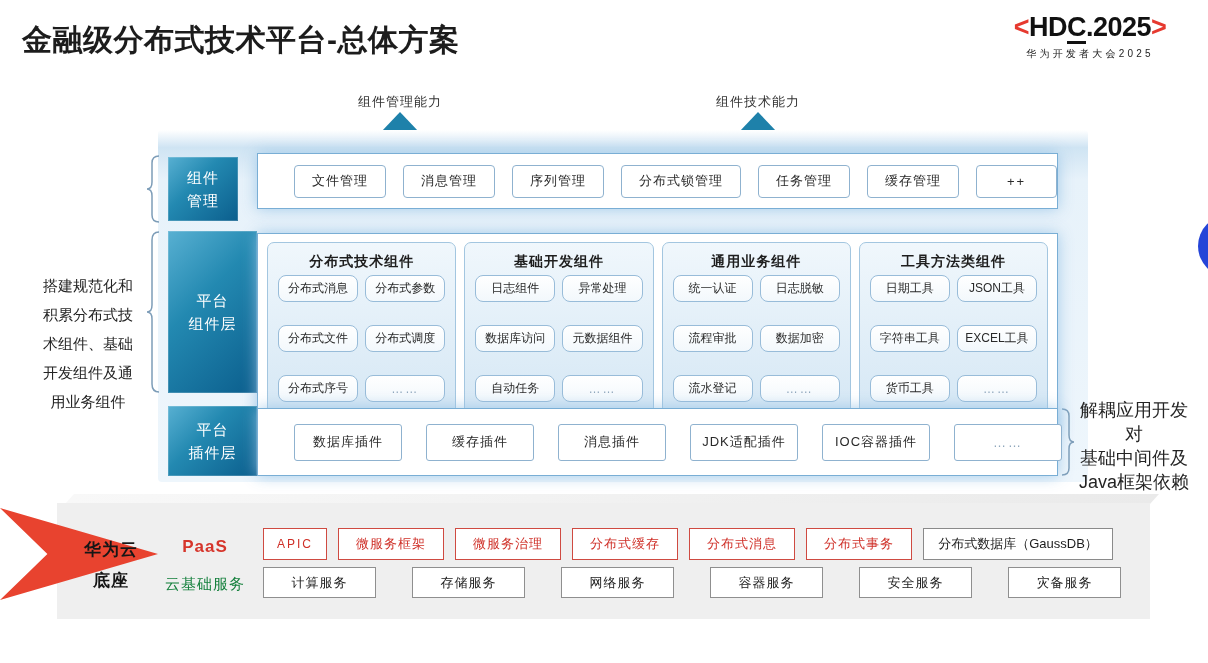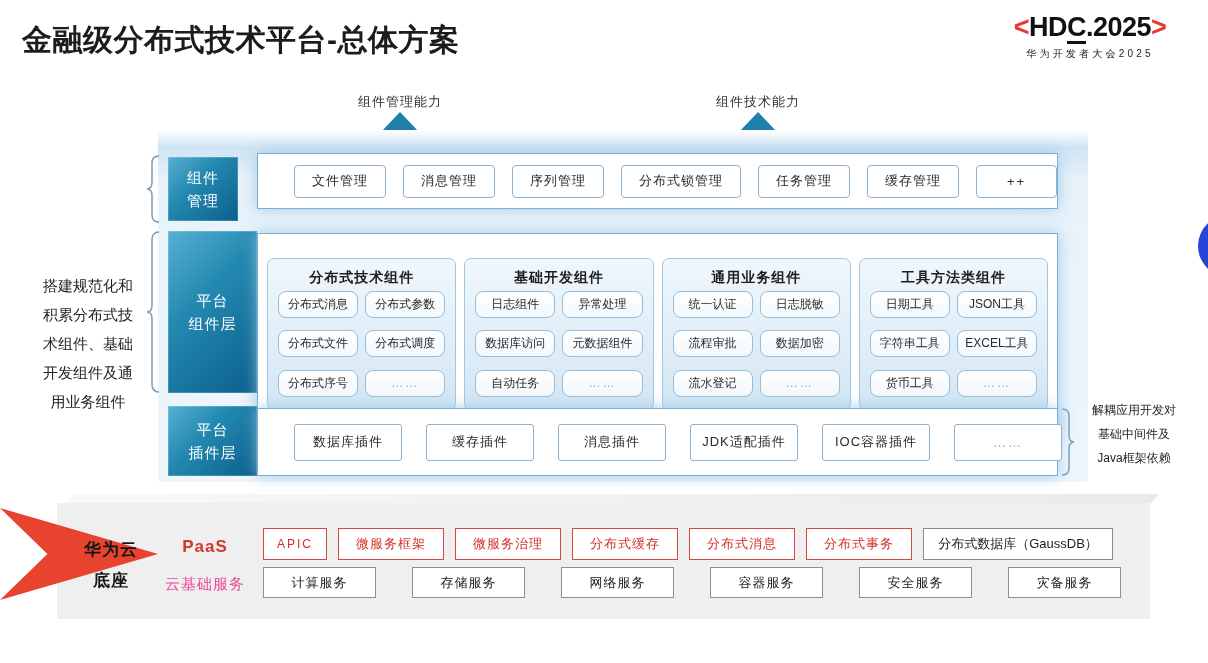--- a/index.html
+++ b/index.html
@@ -26,53 +26,53 @@
     background:linear-gradient(180deg,#ffffff 0%,#cfe4f3 5%,#e7f2fa 14%,#eef6fc 100%); }
 
   .layer-label { background:linear-gradient(135deg,#58b0d2 0%,#2389b1 40%,#0b5e8d 100%);
     color:#fff; display:flex; flex-direction:column; justify-content:center; align-items:center;
     font-size:15px; line-height:23px; letter-spacing:1px; box-shadow:inset 0 0 0 1px rgba(255,255,255,.18); }
   .layer-box { background:#fff; border:1px solid #79aed5; box-shadow:0 0 14px rgba(150,195,230,.85); }
 
   .lbl-mgmt { left:168px; top:157px; width:70px; height:64px; }
   .box-mgmt { left:257px; top:153px; width:801px; height:56px; display:flex; align-items:center; gap:17px; padding-left:36px; }
   .lbl-comp { left:168px; top:231px; width:89px; height:162px; }
-  .box-comp { left:257px; top:233px; width:801px; height:203px; display:flex; gap:8px; padding:24px 9px; }
+  .box-comp { left:257px; top:233px; width:801px; height:203px; display:flex; gap:8px; padding:8px 9px; }
   .lbl-plug { left:168px; top:406px; width:89px; height:70px; }
   .box-plug { left:257px; top:408px; width:801px; height:68px; display:flex; align-items:center; gap:24px; padding-left:36px; }
 
   .btn { background:#fff; border:1px solid #8fb2cf; border-radius:4px; height:33px;
     display:flex; align-items:center; justify-content:center; padding:0 17px; font-size:13px; color:#2a2a2a; letter-spacing:1px; white-space:nowrap; }
   .btn.plus { padding:0 30px; letter-spacing:2px; }
   .btn.plugin { height:37px; min-width:108px; padding:0 20px; border-radius:3px; }
   .dots { color:#8fa7bc !important; letter-spacing:2px; }
 
   .panel { flex:1; background:linear-gradient(180deg,#f0f7fc 0%,#d3e6f4 100%); border:1px solid #a3c6e0;
     border-radius:7px; padding:5px 10px 8px; display:flex; flex-direction:column; }
   .panel-title { font-size:14px; font-weight:bold; color:#1e1e1e; text-align:center; height:27px; line-height:27px; letter-spacing:1px; }
   .panel-grid { display:grid; grid-template-columns:1fr 1fr; gap:7px; flex:1; }
   .chip { background:linear-gradient(180deg,#ffffff 0%,#f2f8fc 100%); border:1px solid #98bcd9; border-radius:8px;
     display:flex; align-items:center; justify-content:center; font-size:12px; color:#2a2a2a; height:27px; white-space:nowrap; }
 
   .note { font-size:15px; color:#242424; line-height:29px; text-align:center; width:124px; }
   .note1 { left:26px; top:147px; }
   .note2 { left:26px; top:271px; }
-  .rnote { left:1078px; top:398px; width:112px; font-size:12px; line-height:24px; text-align:center; color:#242424; }
+  .rnote { left:1078px; top:398px; width:112px; font-size:18px; line-height:24px; text-align:center; color:#242424; }
 
   .brace { color:#7d9db8; }
 
   
   .platform-top { left:65px; top:494px; width:1085px; height:10px; background:linear-gradient(90deg,#f8f8f8,#eaeaea);
     transform:skewX(-42deg); transform-origin:bottom left; }
   .platform { left:57px; top:503px; width:1093px; height:116px; background:#efefef; }
   .red-arrow { left:0; top:508px; width:158px; height:92px; background:#e8432f;
     clip-path:polygon(0 0,100% 50%,0 100%,30% 50%); }
   .foundation-label { left:74px; top:534px; width:74px; text-align:center; font-size:17px; font-weight:bold; line-height:31px; color:#161616; letter-spacing:1px; }
   .paas-label { left:150px; top:537px; width:110px; text-align:center; font-size:17px; font-weight:bold; color:#d6352b; letter-spacing:1px; }
-  .cloud-label { left:150px; top:575px; width:110px; text-align:center; font-size:15px; color:#ec4899; letter-spacing:1px; }
+  .cloud-label { left:150px; top:575px; width:110px; text-align:center; font-size:15px; color:#15803d; letter-spacing:1px; }
   .paas-row { left:263px; top:528px; height:32px; display:flex; gap:11px; }
   .cloud-row { left:263px; top:567px; height:31px; display:flex; gap:36px; }
   .rchip { border:1px solid #cf4a41; color:#cf2f27; background:#fff; font-size:13px; width:106px;
     display:flex; align-items:center; justify-content:center; letter-spacing:1px; white-space:nowrap; }
   .rchip.apic { width:64px; font-size:12px; letter-spacing:2px; }
   .nchip { border:1px solid #8a8a8a; color:#1c1c1c; background:#fff; font-size:13px; width:190px;
     display:flex; align-items:center; justify-content:center; white-space:nowrap; }
   .gchip { border:1px solid #8f8f8f; color:#1c1c1c; background:#fff; width:113px; font-size:13px;
     display:flex; align-items:center; justify-content:center; letter-spacing:1px; white-space:nowrap; }
 

